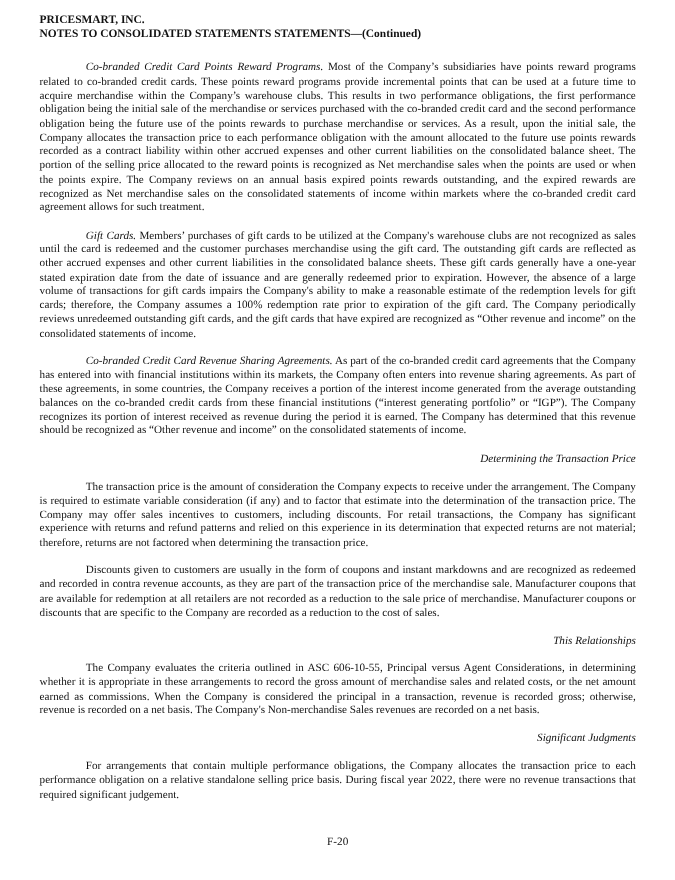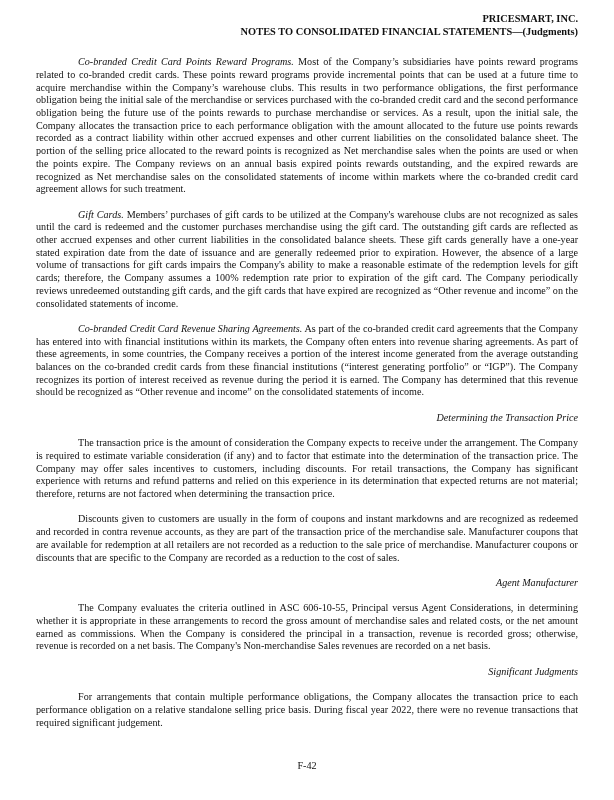--- a/index.html
+++ b/index.html
@@ -1,52 +1,52 @@
 <!DOCTYPE html>
 <html><head>
 <meta charset="utf-8">
 <style>
   html, body { margin: 0; padding: 0; background: #ffffff; }
   body { width: 614px; height: 800px; position: relative; overflow: hidden;
          font-family: "Liberation Serif", "DejaVu Serif", serif; color: #111; }
   .page { position: absolute; left: 36px; top: 0; width: 542px; }
-  .header { text-align: right; font-weight: bold; font-size: 10.4px; line-height: 12.6px; margin-top: 13px; }
+  .header { text-align: left; font-weight: bold; font-size: 10.4px; line-height: 12.6px; margin-top: 13px; }
   .content { margin-top: 18px; font-size: 10.15px; line-height: 12.7px; }
   p { margin: 0 0 12.7px 0; text-align: justify; }
   p.ind { text-indent: 42px; }
   .lead { font-style: italic; }
   .subhead { font-style: italic; text-align: right; }
   .footer { position: absolute; left: 0; width: 614px; top: 760px; text-align: center; font-size: 10.2px; }
 </style>
 </head>
 <body>
 
 <div class="page">
   <div class="header">
     <div>PRICESMART, INC.</div>
-    <div>NOTES TO CONSOLIDATED FINANCIAL STATEMENTS—(Judgments)</div>
+    <div>NOTES TO CONSOLIDATED STATEMENTS STATEMENTS—(Continued)</div>
   </div>
 
   <div class="content">
     <p class="ind"><span class="lead">Co-branded Credit Card Points Reward Programs.</span><span> Most of the Company’s subsidiaries have points reward programs related to co-branded credit cards. These points reward programs provide incremental points that can be used at a future time to acquire merchandise within the Company’s warehouse clubs. This results in two performance obligations, the first performance obligation being the initial sale of the merchandise or services purchased with the co-branded credit card and the second performance obligation being the future use of the points rewards to purchase merchandise or services. As a result, upon the initial sale, the Company allocates the transaction price to each performance obligation with the amount allocated to the future use points rewards recorded as a contract liability within other accrued expenses and other current liabilities on the consolidated balance sheet. The portion of the selling price allocated to the reward points is recognized as Net merchandise sales when the points are used or when the points expire. The Company reviews on an annual basis expired points rewards outstanding, and the expired rewards are recognized as Net merchandise sales on the consolidated statements of income within markets where the co-branded credit card agreement allows for such treatment.</span></p>
 
     <p class="ind"><span class="lead">Gift Cards.</span><span> Members’ purchases of gift cards to be utilized at the Company's warehouse clubs are not recognized as sales until the card is redeemed and the customer purchases merchandise using the gift card. The outstanding gift cards are reflected as other accrued expenses and other current liabilities in the consolidated balance sheets. These gift cards generally have a one-year stated expiration date from the date of issuance and are generally redeemed prior to expiration. However, the absence of a large volume of transactions for gift cards impairs the Company's ability to make a reasonable estimate of the redemption levels for gift cards; therefore, the Company assumes a 100% redemption rate prior to expiration of the gift card. The Company periodically reviews unredeemed outstanding gift cards, and the gift cards that have expired are recognized as “Other revenue and income” on the consolidated statements of income.</span></p>
 
     <p class="ind"><span class="lead">Co-branded Credit Card Revenue Sharing Agreements.</span><span> As part of the co-branded credit card agreements that the Company has entered into with financial institutions within its markets, the Company often enters into revenue sharing agreements. As part of these agreements, in some countries, the Company receives a portion of the interest income generated from the average outstanding balances on the co-branded credit cards from these financial institutions (“interest generating portfolio” or “IGP”). The Company recognizes its portion of interest received as revenue during the period it is earned. The Company has determined that this revenue should be recognized as “Other revenue and income” on the consolidated statements of income.</span></p>
 
     <p class="subhead">Determining the Transaction Price</p>
 
     <p class="ind">The transaction price is the amount of consideration the Company expects to receive under the arrangement. The Company is required to estimate variable consideration (if any) and to factor that estimate into the determination of the transaction price. The Company may offer sales incentives to customers, including discounts. For retail transactions, the Company has significant experience with returns and refund patterns and relied on this experience in its determination that expected returns are not material; therefore, returns are not factored when determining the transaction price.</p>
 
     <p class="ind">Discounts given to customers are usually in the form of coupons and instant markdowns and are recognized as redeemed and recorded in contra revenue accounts, as they are part of the transaction price of the merchandise sale. Manufacturer coupons that are available for redemption at all retailers are not recorded as a reduction to the sale price of merchandise. Manufacturer coupons or discounts that are specific to the Company are recorded as a reduction to the cost of sales.</p>
 
-    <p class="subhead">Agent Manufacturer</p>
+    <p class="subhead">This Relationships</p>
 
     <p class="ind">The Company evaluates the criteria outlined in ASC 606-10-55, Principal versus Agent Considerations, in determining whether it is appropriate in these arrangements to record the gross amount of merchandise sales and related costs, or the net amount earned as commissions. When the Company is considered the principal in a transaction, revenue is recorded gross; otherwise, revenue is recorded on a net basis. The Company's Non-merchandise Sales revenues are recorded on a net basis.</p>
 
     <p class="subhead">Significant Judgments</p>
 
     <p class="ind">For arrangements that contain multiple performance obligations, the Company allocates the transaction price to each performance obligation on a relative standalone selling price basis. During fiscal year 2022, there were no revenue transactions that required significant judgement.</p>
 
   </div>
 </div>
 
-<div class="footer">F-42</div>
+<div class="footer">F-20</div>
 
 </body></html>

